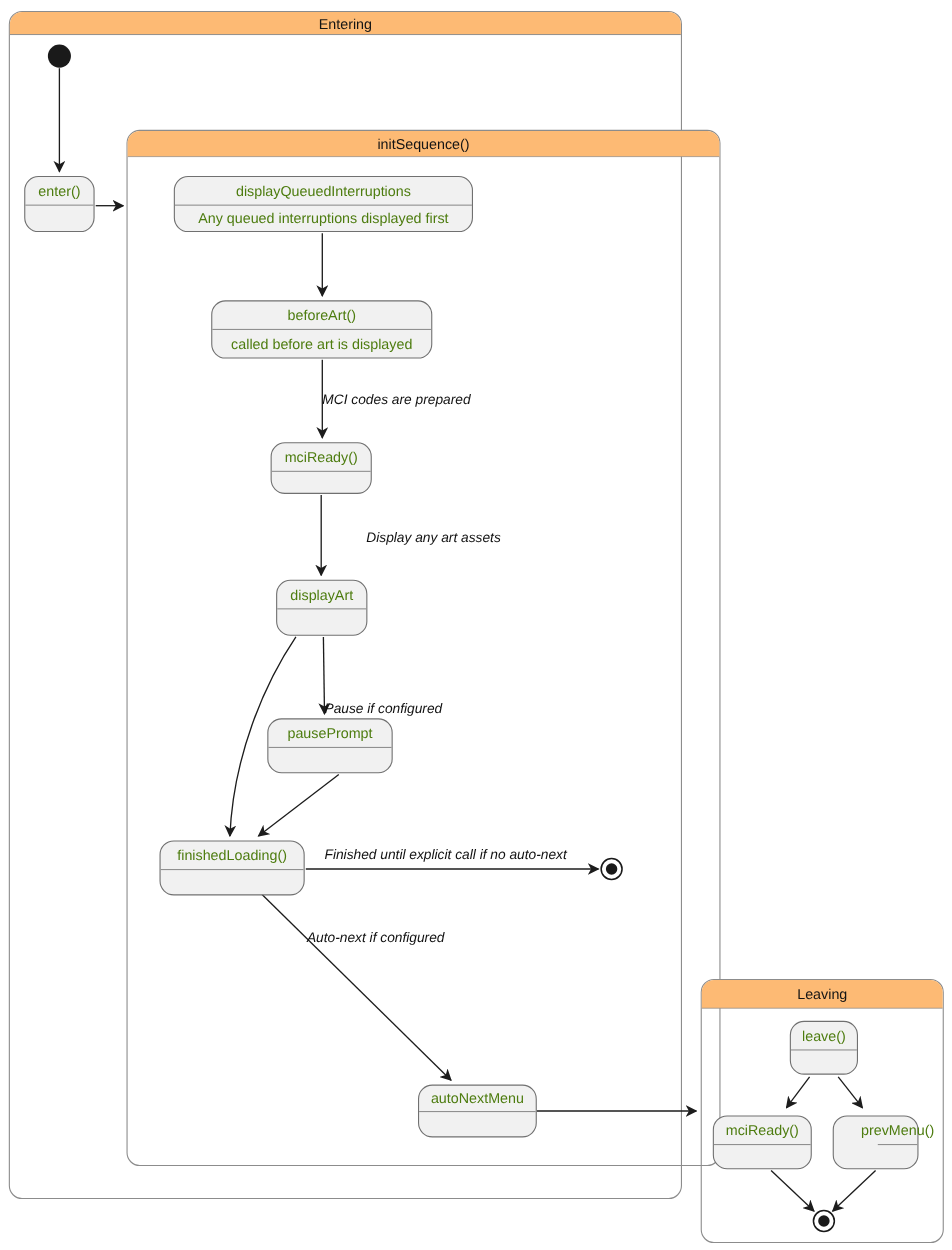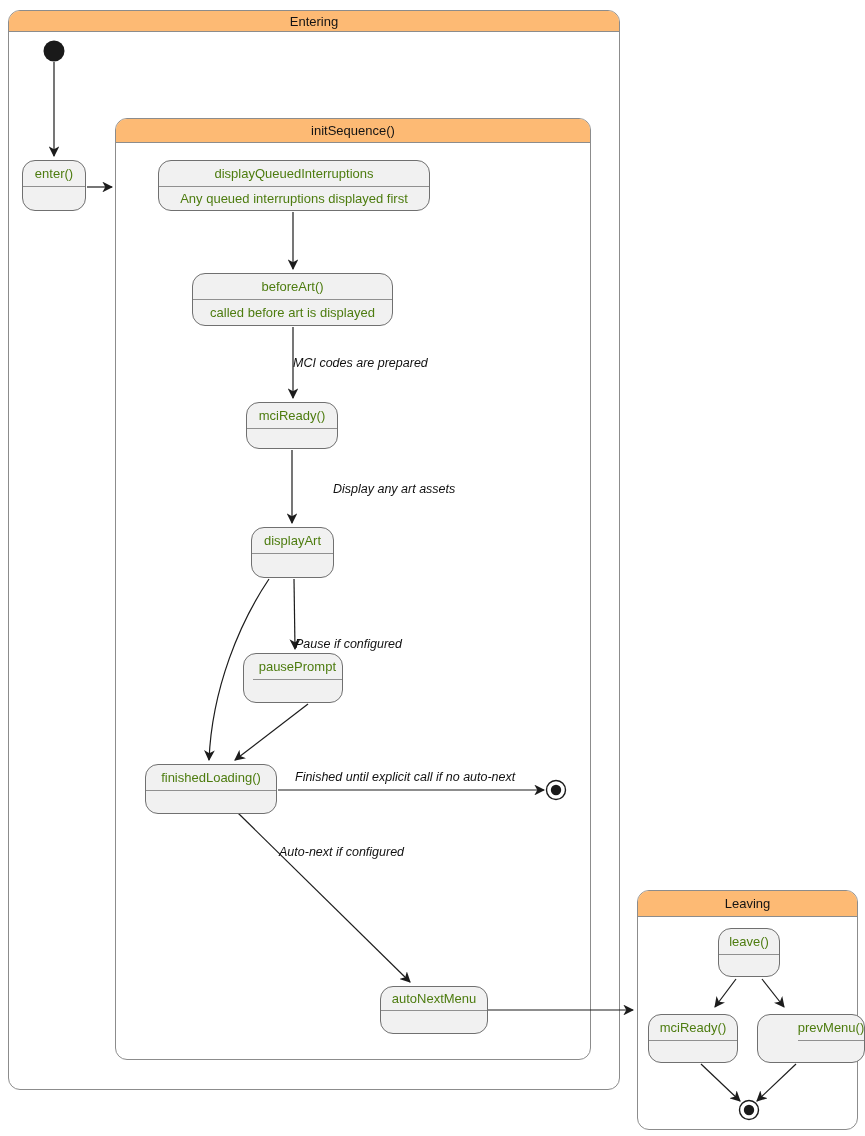--- a/index.html
+++ b/index.html
@@ -78,21 +78,21 @@
 </style>
 </head>
 <body>
 
 <div class="canvas">
 
   <div class="container" style="left:8px; top:10px; width:612px; height:1080px;">
     <div class="container-header" style="height:20px;">Entering</div>
   </div>
 
-  <div class="container" style="left:115px; top:118px; width:476px; height:942px;">
+  <div class="container" style="left:115px; top:118px; width:540px; height:942px;">
     <div class="container-header" style="height:23px;">initSequence()</div>
   </div>
 
   <div class="container" style="left:637px; top:890px; width:221px; height:240px;">
     <div class="container-header" style="height:25px;">Leaving</div>
   </div>
 
   <svg class="edges" width="865" height="1136" viewBox="0 0 865 1136">
     <defs>
       <marker id="arrow" viewBox="0 0 10 10" refX="9" refY="5" markerWidth="9" markerHeight="9" orient="auto-start-reverse">
@@ -146,21 +146,21 @@
   <div class="state" style="left:246px; top:402px; width:92px; height:47px;">
     <div class="state-name">mciReady()</div>
     <div class="state-body"></div>
   </div>
 
   <div class="state" style="left:251px; top:527px; width:83px; height:51px;">
     <div class="state-name">displayArt</div>
     <div class="state-body"></div>
   </div>
 
-  <div class="state" style="left:243px; top:653px; width:100px; height:50px;align-items:flex-end;">
+  <div class="state" style="left:243px; top:653px; width:114px; height:50px;">
     <div class="state-name">pausePrompt</div>
     <div class="state-body"></div>
   </div>
 
   <div class="state" style="left:145px; top:764px; width:132px; height:50px;">
     <div class="state-name">finishedLoading()</div>
     <div class="state-body"></div>
   </div>
 
   <div class="state" style="left:380px; top:986px; width:108px; height:48px;">
@@ -171,21 +171,21 @@
   <div class="state" style="left:718px; top:928px; width:62px; height:49px;">
     <div class="state-name">leave()</div>
     <div class="state-body"></div>
   </div>
 
   <div class="state" style="left:648px; top:1014px; width:90px; height:49px;">
     <div class="state-name">mciReady()</div>
     <div class="state-body"></div>
   </div>
 
-  <div class="state" style="left:757px; top:1014px; width:108px; height:49px;padding-left:40px;">
+  <div class="state" style="left:757px; top:1014px; width:78px; height:49px;padding-left:40px;">
     <div class="state-name">prevMenu()</div>
     <div class="state-body"></div>
   </div>
 
   <div class="edge-label" style="left:293px; top:356px;">MCI codes are prepared</div>
   <div class="edge-label" style="left:293px; top:482px;padding-left:40px;">Display any art assets</div>
   <div class="edge-label" style="left:295px; top:637px;">Pause if configured</div>
   <div class="edge-label" style="left:295px; top:770px;">Finished until explicit call if no auto-next</div>
   <div class="edge-label" style="left:279px; top:845px;">Auto-next if configured</div>
 

